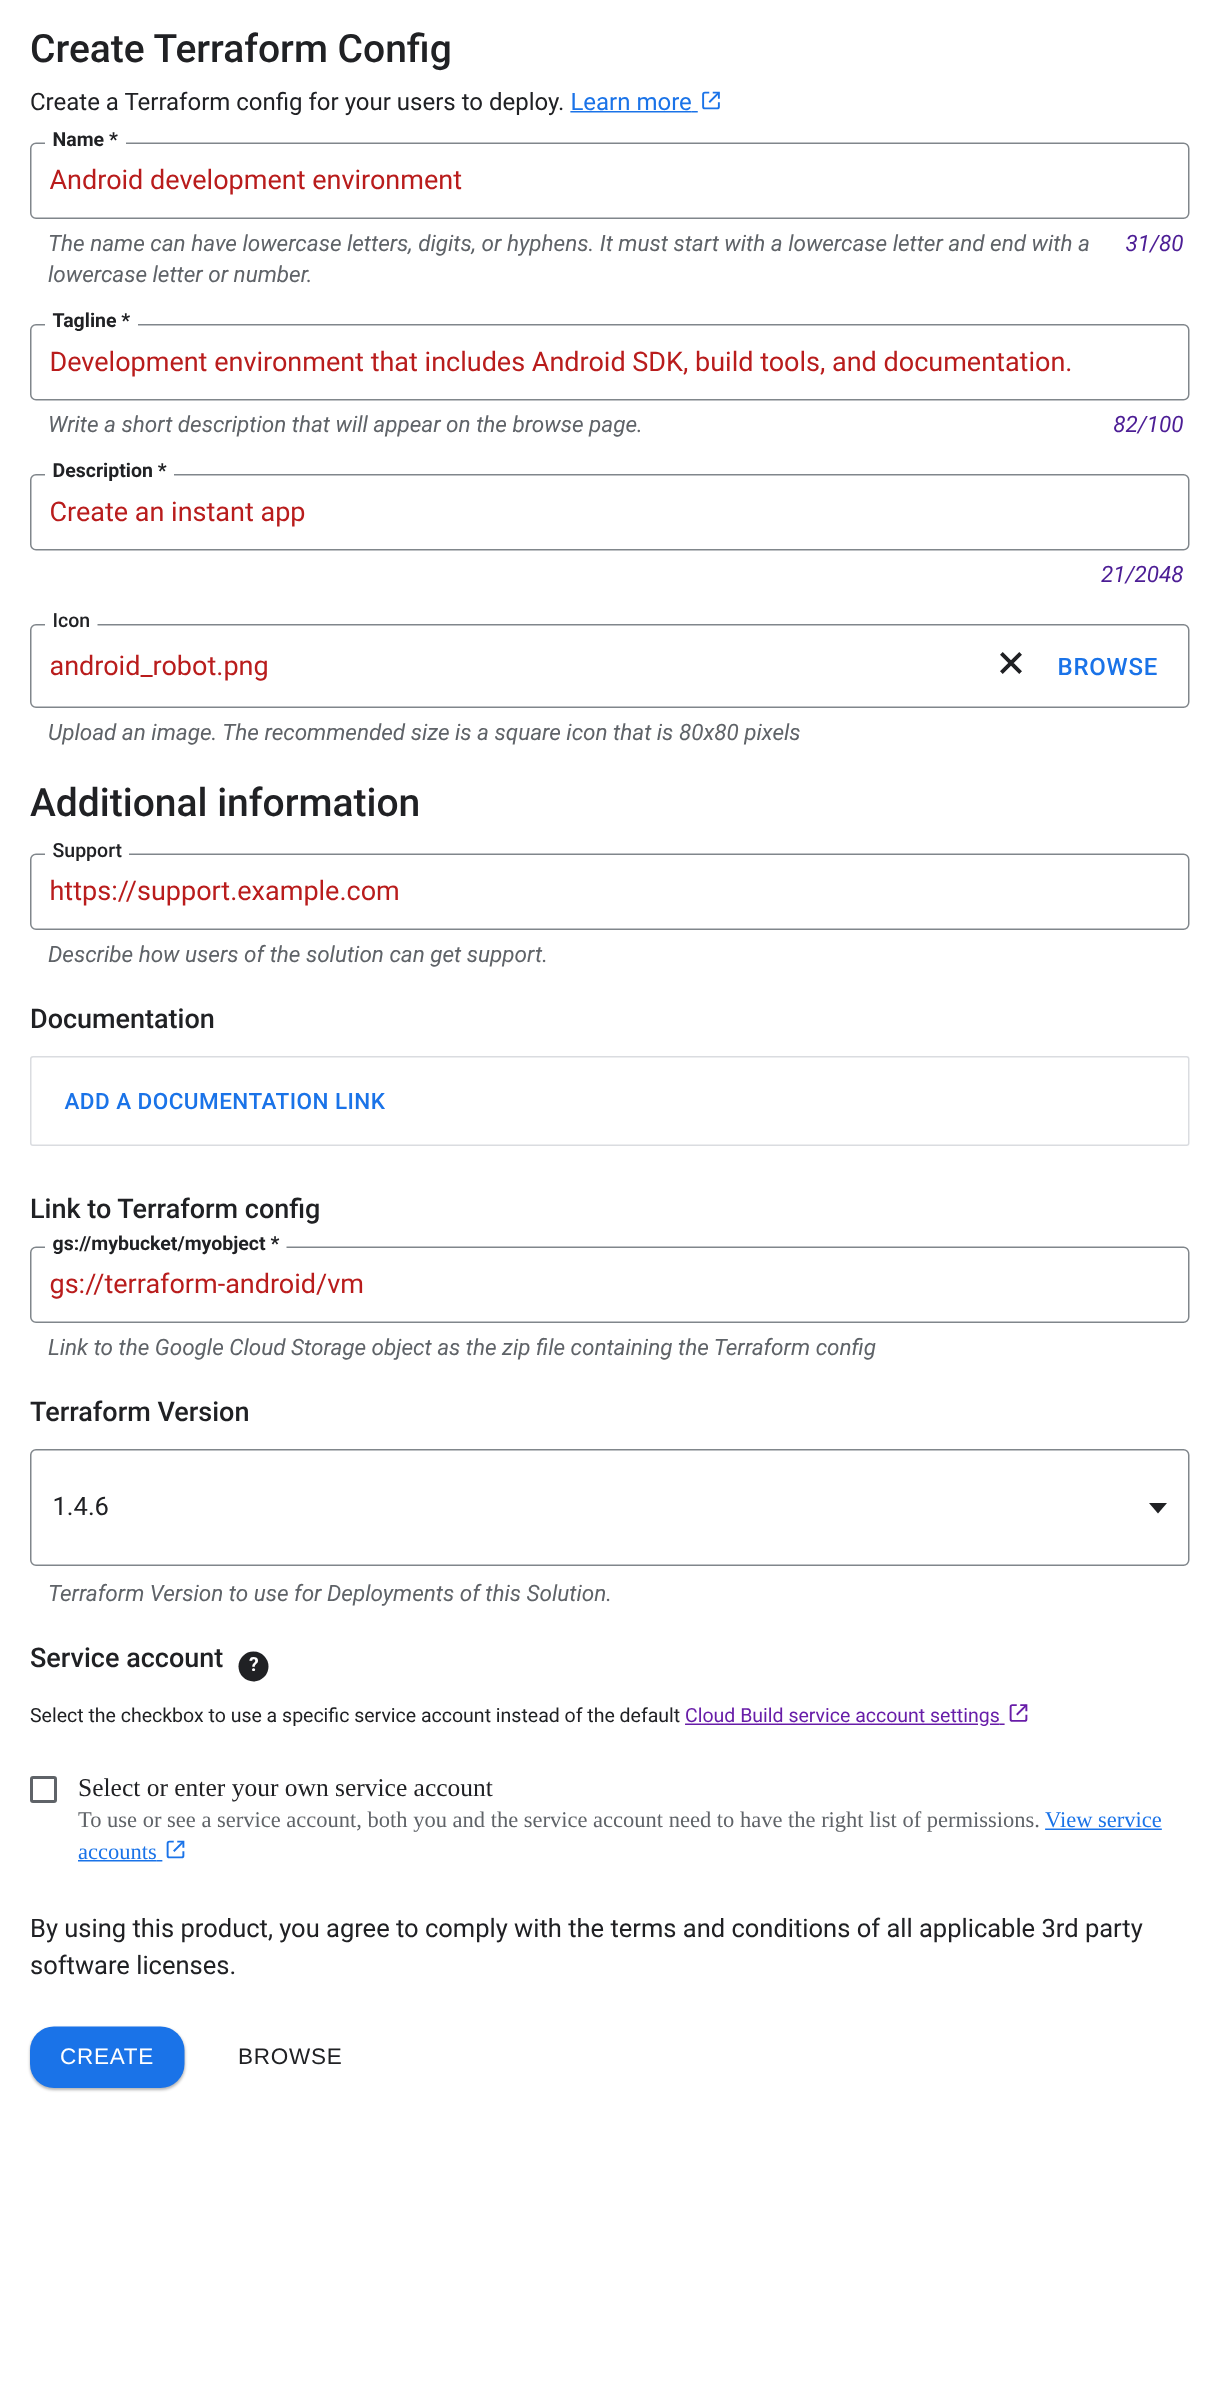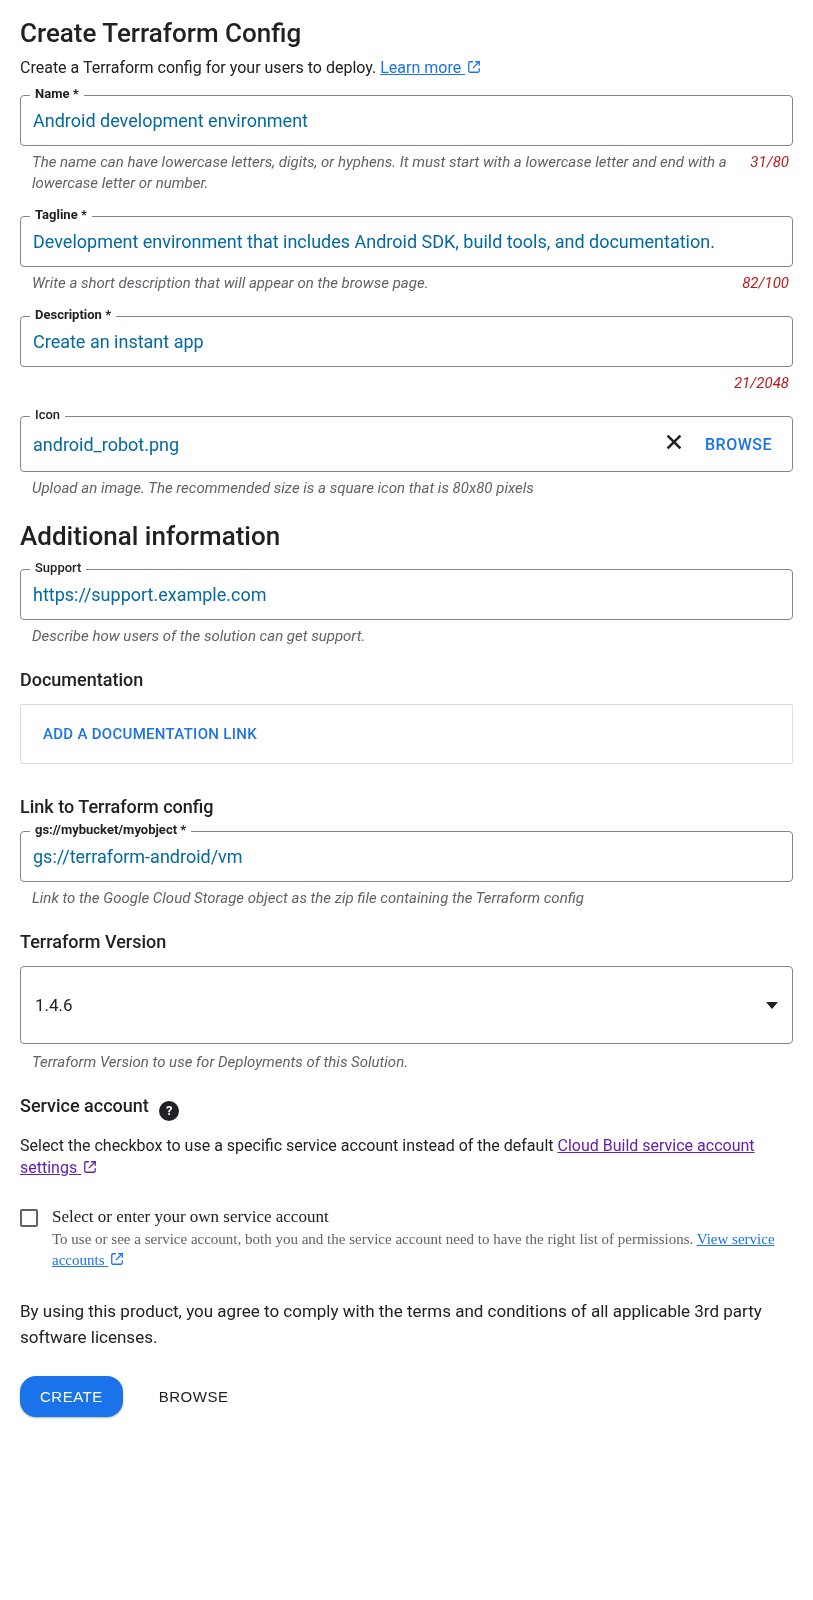--- a/index.html
+++ b/index.html
@@ -59,38 +59,38 @@
     padding: 0 5px;
     font-size: 13px;
     font-weight: 700;
     color: #202124;
   }
   .field input[type="text"] {
     border: none;
     outline: none;
     font-size: 18px;
     width: 100%;
-    color: #0369a1;
+    color: #b91c1c;
     font-family: inherit;
     padding: 0;
     background: transparent;
   }
   .helper-row {
     display: flex;
     justify-content: space-between;
     font-size: 15px;
     color: #5f6368;
     margin: 6px 4px 22px 12px;
     line-height: 1.4;
     font-style: italic;
   }
   .helper-row .counter {
     white-space: nowrap;
     padding-left: 16px;
-    color: #b91c1c;
+    color: #4c1d95;
   }
   .section-title {
     font-size: 26px;
     font-weight: 500;
     margin: 10px 0 18px 0;
   }
   .section-title.sm {
     font-size: 18px;
     margin: 6px 0 14px 0;
   }
@@ -148,21 +148,21 @@
     height: 20px;
     border-radius: 50%;
     background: #202124;
     color: #fff;
     font-weight: 700;
     font-size: 13px;
     vertical-align: -3px;
     margin-left: 6px;
   }
   .svc-desc {
-    font-size: 16px;
+    font-size: 13px;
     color: #202124;
     margin-bottom: 28px;
     line-height: 1.4;
   }
   .checkbox-row {
     display: flex;
     align-items: flex-start;
     gap: 14px;
     margin-bottom: 28px;
     font-family: Liberation Serif, serif;

